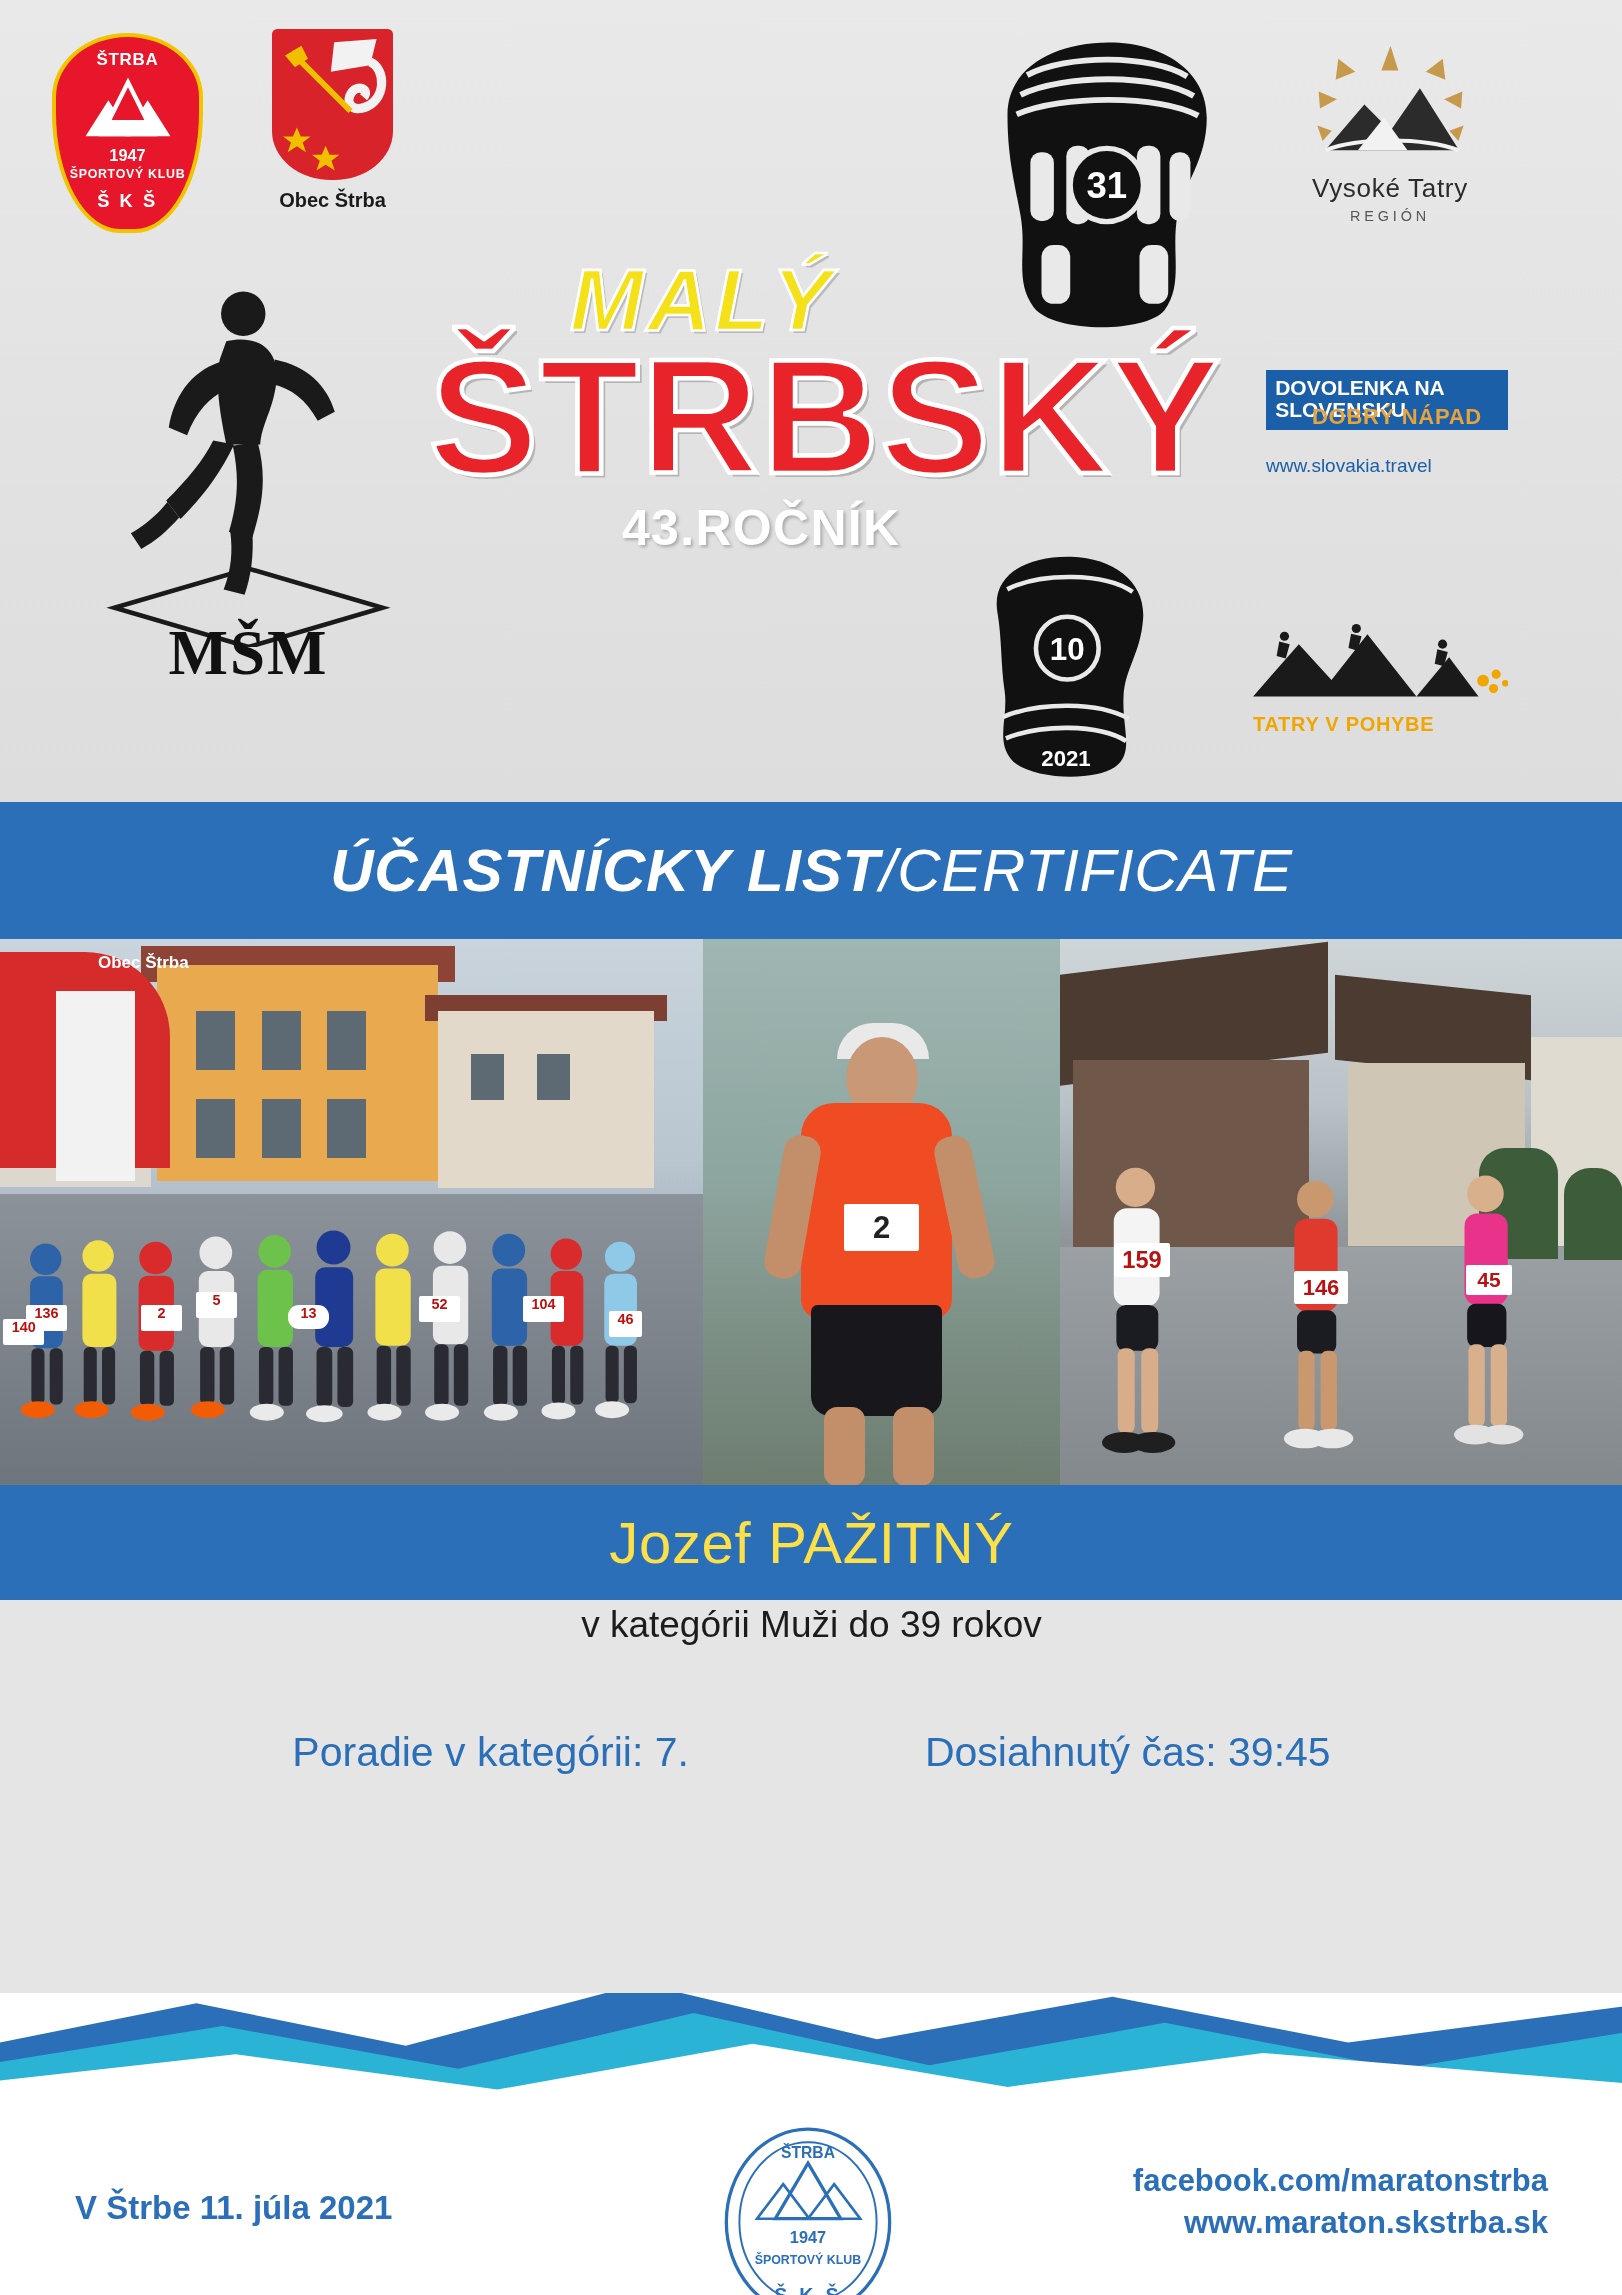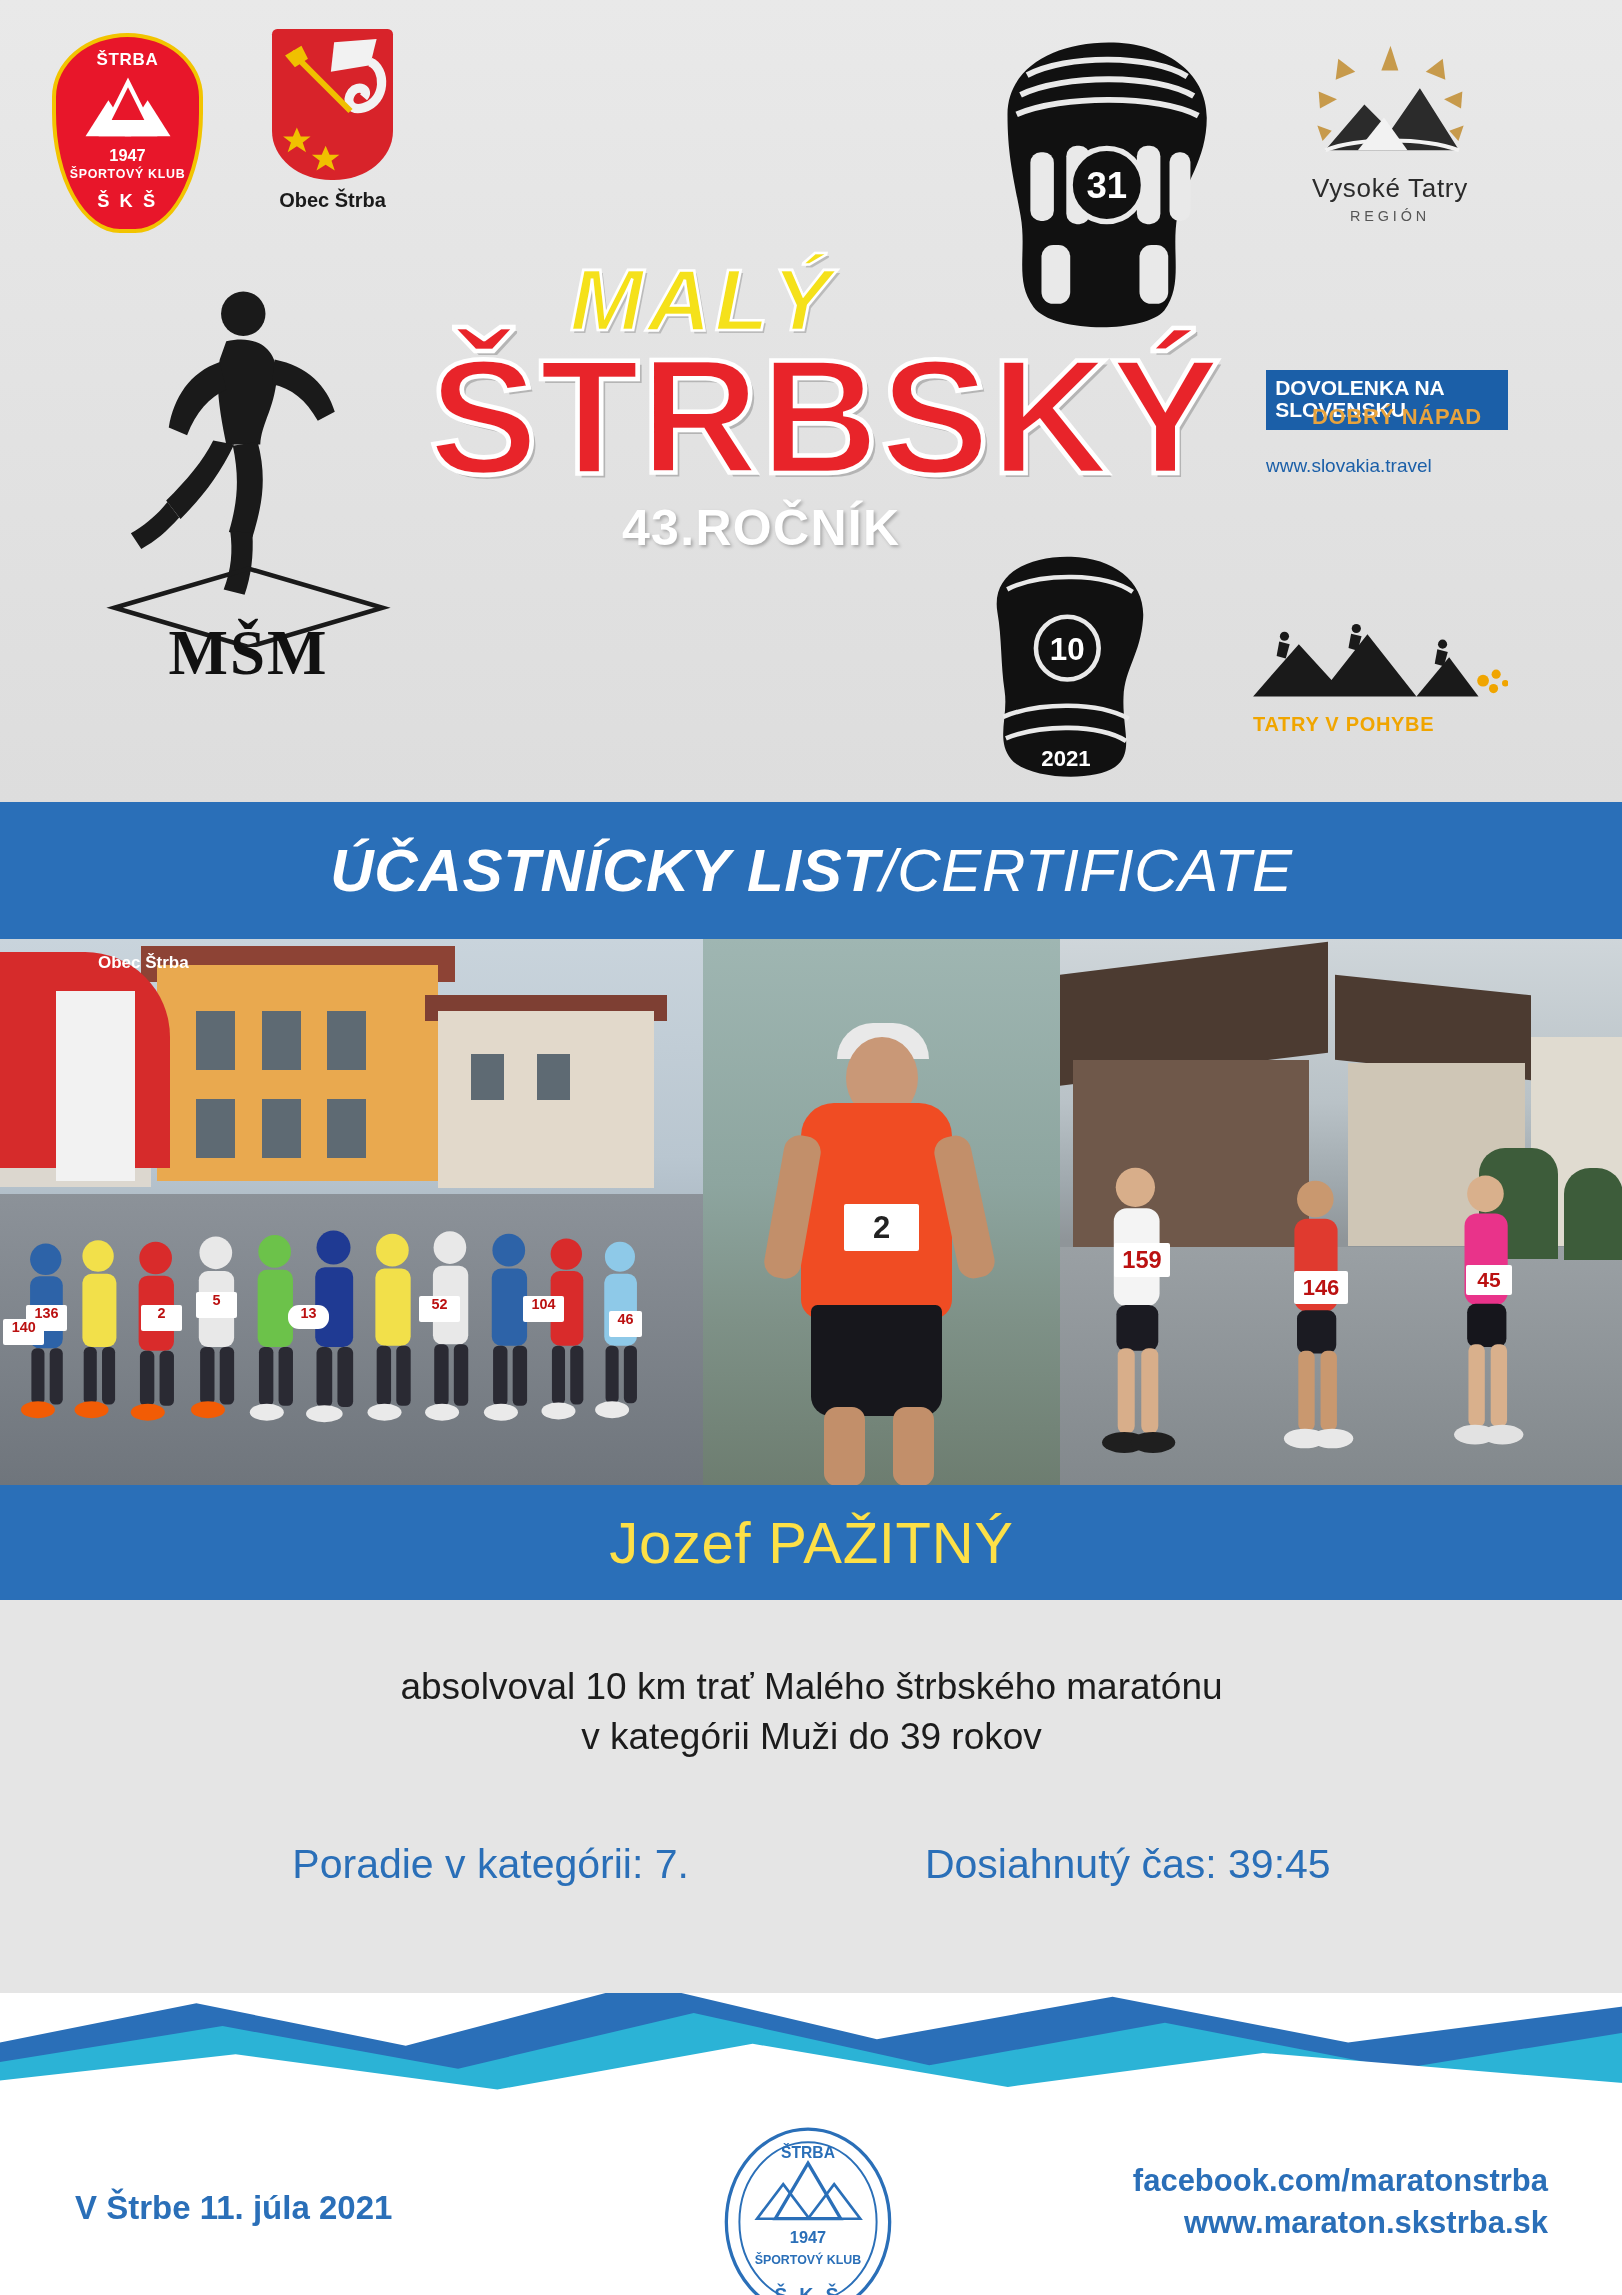--- a/index.html
+++ b/index.html
@@ -761,21 +761,20 @@
     <div class="bib" style="left:234px;top:332px;width:54px;height:33px;font-size:22px;line-height:33px;">146</div>
     <div class="bib" style="left:406px;top:326px;width:46px;height:30px;font-size:21px;line-height:30px;">45</div>
   </div>
 </div>
 
 <div class="name-band">
   <div class="name">Jozef PAŽITNÝ</div>
 </div>
 
 <div class="body-area">
-  <div class="line-a">absolvoval 10 km trať Malého štrbského maratónu</div>
   <div class="line-b">v kategórii Muži do 39 rokov</div>
   <div class="results">
     <div class="result-item">
       <span>Poradie v kategórii:</span>
       <span>7.</span>
     </div>
     <div class="result-item">
       <span>Dosiahnutý čas:</span>
       <span>39:45</span>
     </div>

